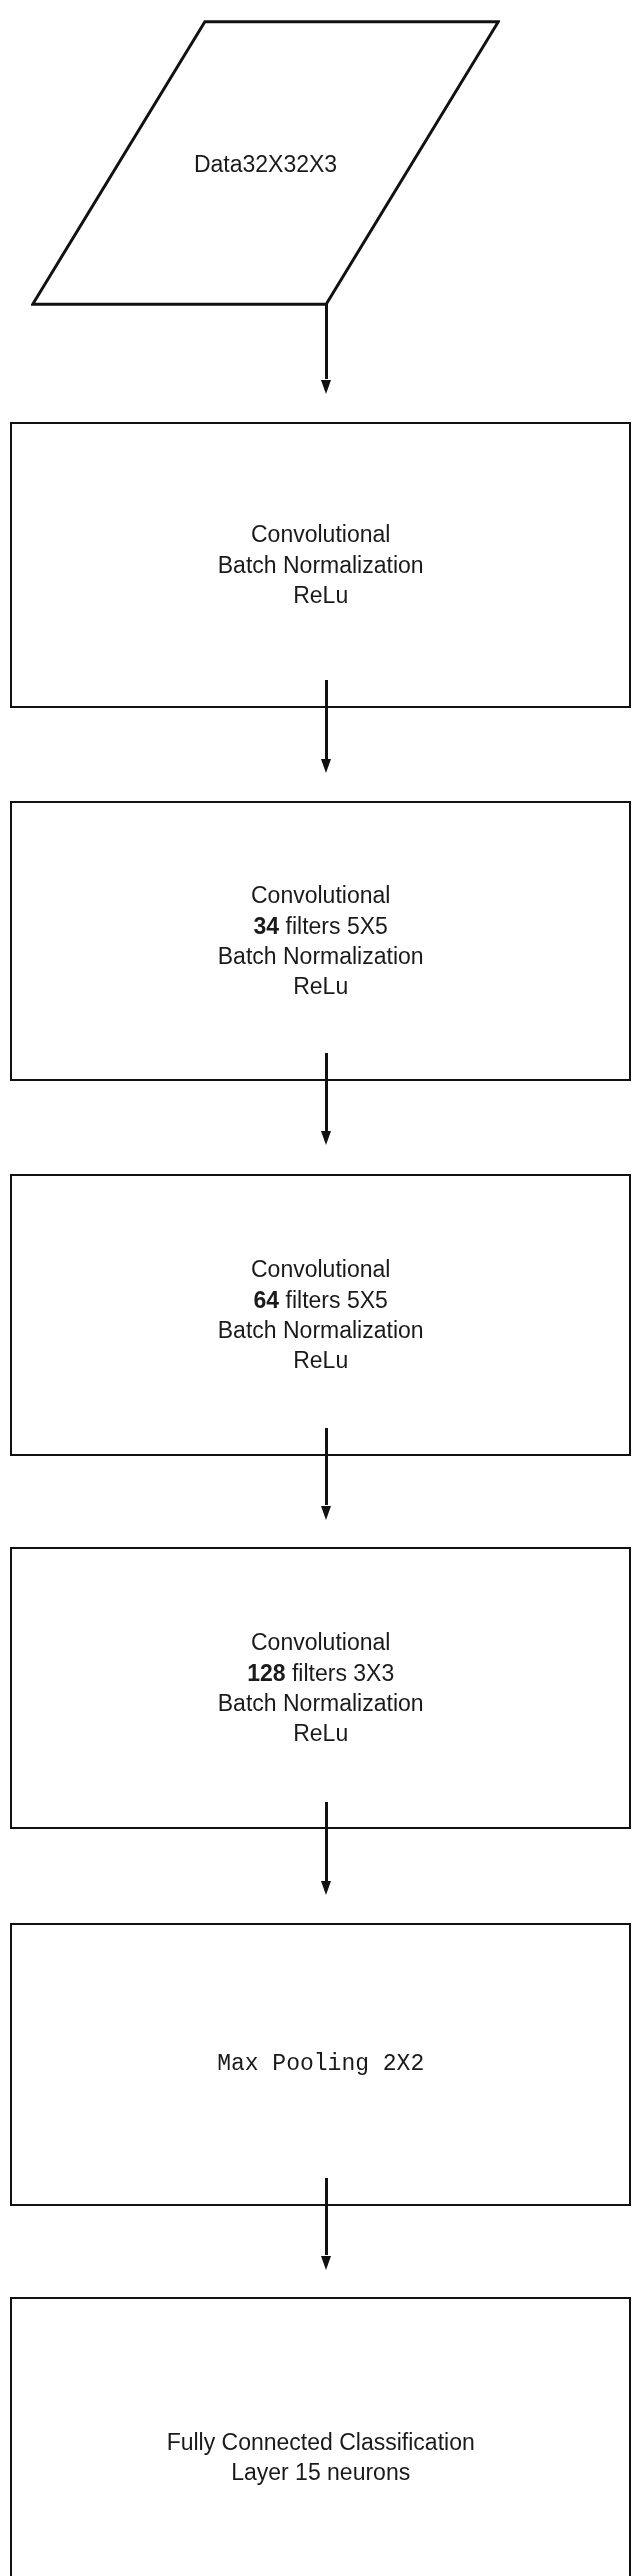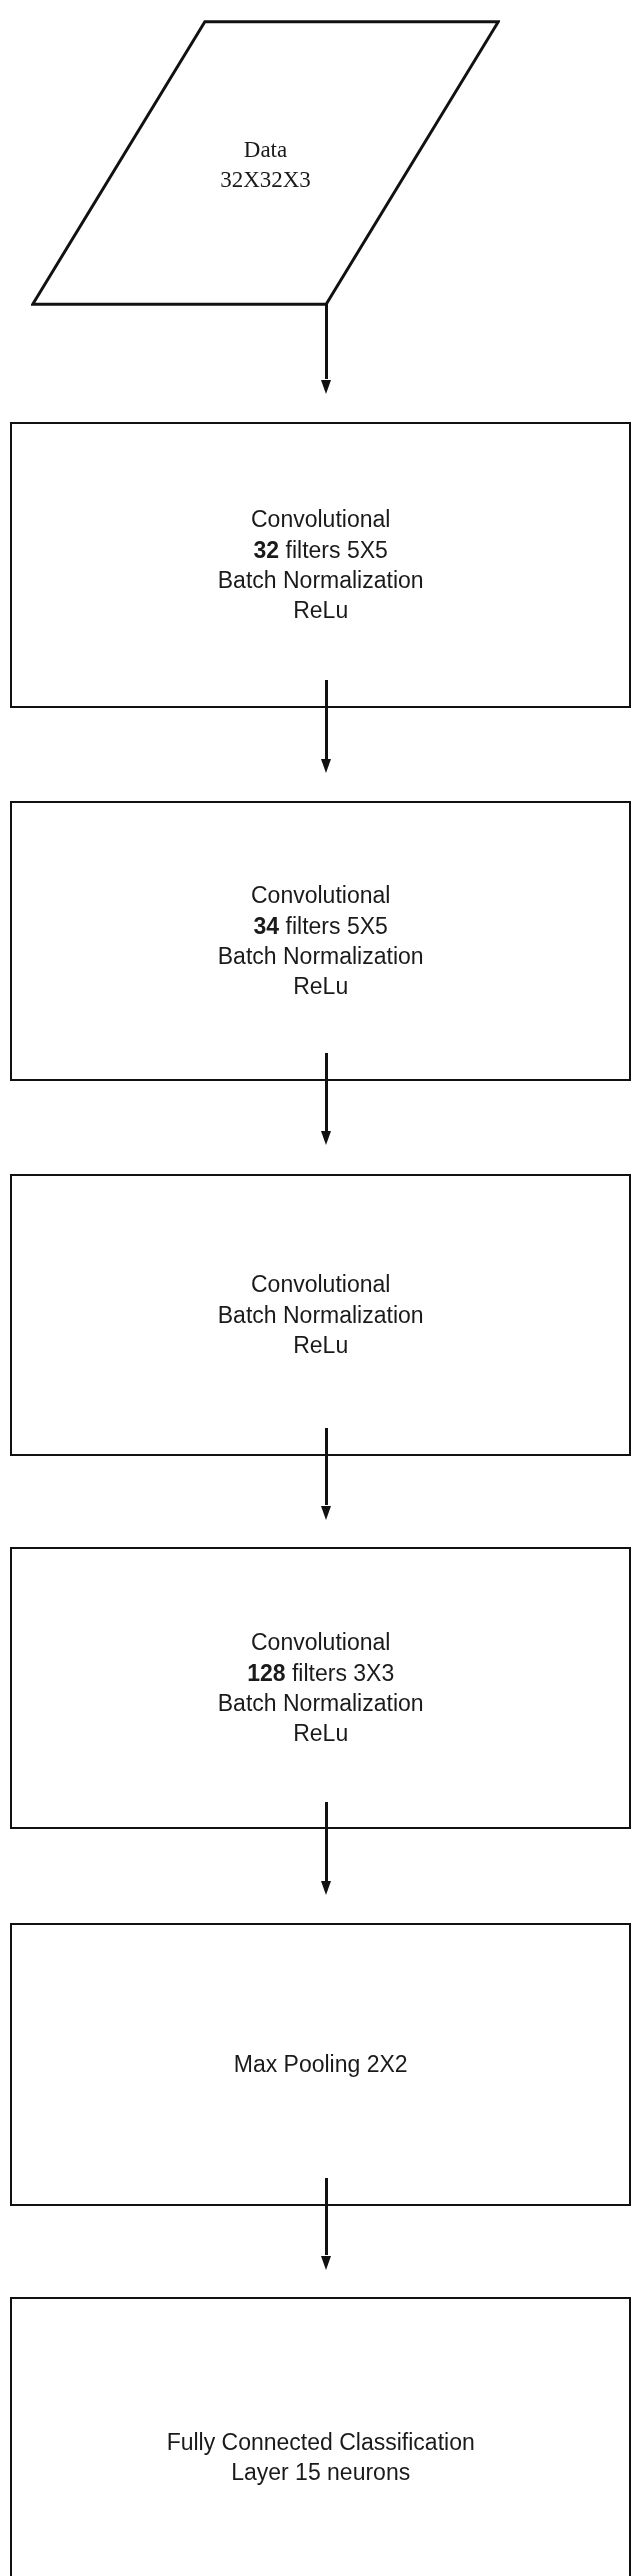--- a/index.html
+++ b/index.html
@@ -35,31 +35,30 @@
     top: 0;
     display: block;
   }
   .data-node .node-text {
     position: absolute;
     left: 0;
     top: 0;
     width: 469px;
     height: 286px;
     display: flex;
-    flex-direction: column;
+    flex-direction: row;
     align-items: center;
     justify-content: center;
     text-align: right;
     line-height: 1.30;
     font-size: 23px;
     color: #1a1a1a;
     padding-top: 5.1px;
     box-sizing: border-box;
     pointer-events: none;
-    font-family: Liberation Serif, serif;
   }
 
   
   .proc-node {
     position: absolute;
     left: 10.2px;
     width: 621px;
     box-sizing: border-box;
     border: 2.1px solid #111111;
     background: #ffffff;
@@ -125,21 +124,20 @@
   </div>
 
   <div class="connector" style="top:304px;height:90px;">
     <div class="shaft" style="height:75px;"></div>
     <div class="head"></div>
   </div>
 
   <div class="proc-node" style="top:394px;height:286px;">
     <div class="proc-text">
       <span class="line">Convolutional</span>
-      <span class="line"><b>32</b><span> filters 5X5</span></span>
       <span class="line">Batch Normalization</span>
       <span class="line">ReLu</span>
     </div>
   </div>
 
   <div class="connector" style="top:680px;height:93px;">
     <div class="shaft" style="height:79px;"></div>
     <div class="head"></div>
   </div>
 
@@ -153,20 +151,21 @@
   </div>
 
   <div class="connector" style="top:1053px;height:92px;">
     <div class="shaft" style="height:78px;"></div>
     <div class="head"></div>
   </div>
 
   <div class="proc-node" style="top:1146px;height:282px;">
     <div class="proc-text">
       <span class="line">Convolutional</span>
+      <span class="line"><b>64</b><span> filters 5X5</span></span>
       <span class="line">Batch Normalization</span>
       <span class="line">ReLu</span>
     </div>
   </div>
 
   <div class="connector" style="top:1428px;height:92px;">
     <div class="shaft" style="height:77px;"></div>
     <div class="head"></div>
   </div>
 
@@ -177,21 +176,21 @@
       <span class="line">Batch Normalization</span>
       <span class="line">ReLu</span>
     </div>
   </div>
 
   <div class="connector" style="top:1802px;height:93px;">
     <div class="shaft" style="height:79px;"></div>
     <div class="head"></div>
   </div>
 
-  <div class="proc-node" style="top:1895px;height:283px;">
+  <div class="proc-node" style="top:1895px;height:283px;font-family:Liberation Mono, monospace;">
     <div class="proc-text">
       <span class="line">Max Pooling 2X2</span>
     </div>
   </div>
 
   <div class="connector" style="top:2178px;height:92px;">
     <div class="shaft" style="height:77px;"></div>
     <div class="head"></div>
   </div>
 

